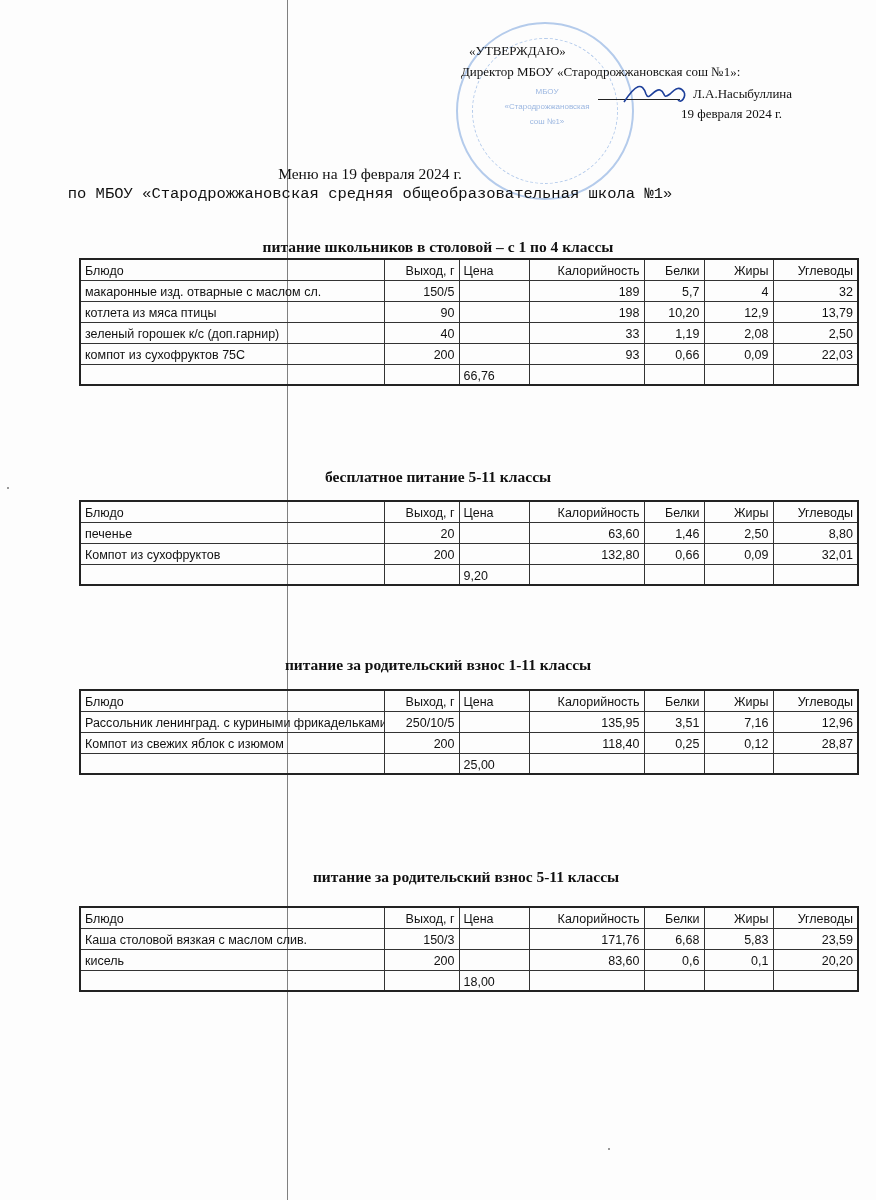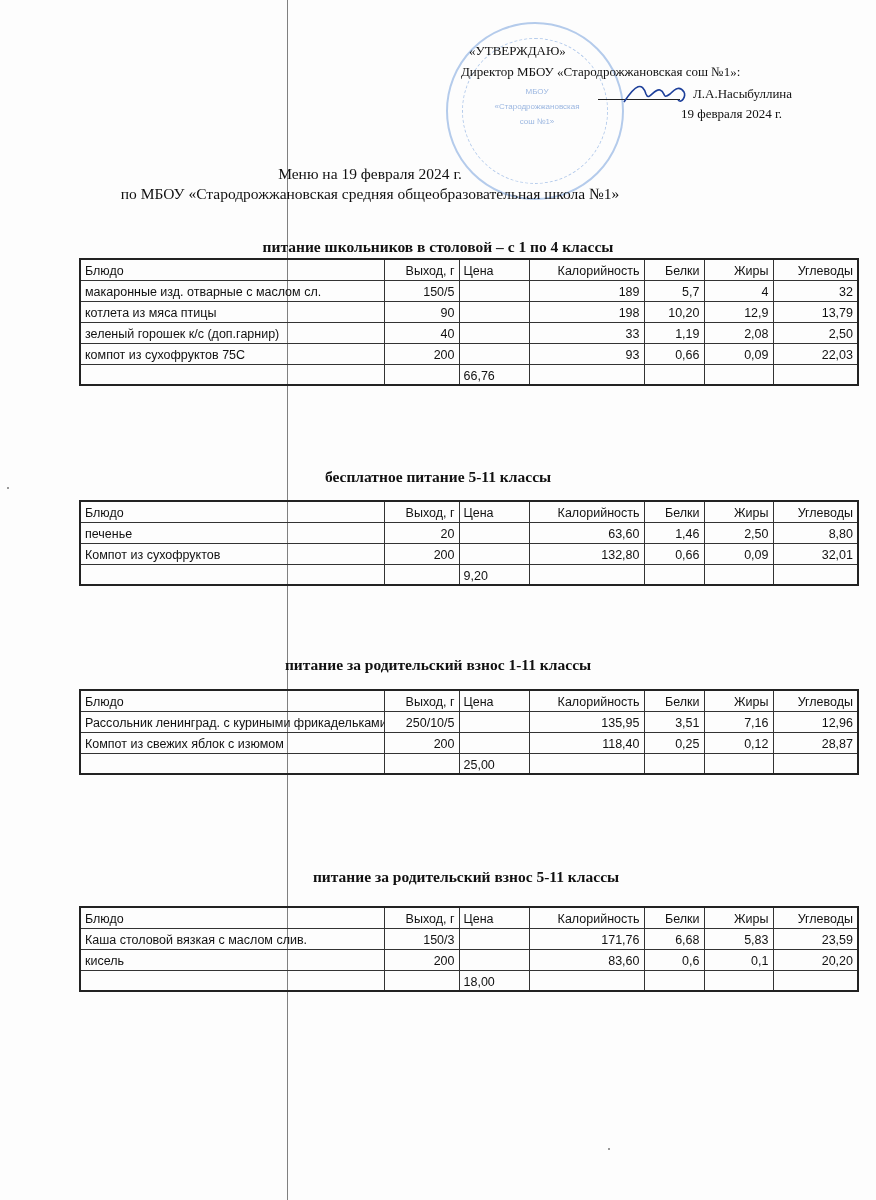--- a/index.html
+++ b/index.html
@@ -10,21 +10,21 @@
     }
     .fold-line {
       position: absolute; left: 287px; top: 0; width: 1px; height: 1200px;
       background: #555; opacity: 0.75;
     }
     .approve {
       position: absolute; font-family: "Liberation Serif", serif; font-size: 13px;
       line-height: 19px; white-space: nowrap;
     }
     .stamp {
-      position: absolute; left: 446px; top: 22px; width: 178px; height: 178px;
+      position: absolute; left: 456px; top: 22px; width: 178px; height: 178px;
       border-radius: 50%; border: 2px solid #7aa3dd; opacity: 0.55;
       box-sizing: border-box;
     }
     .stamp::before {
       content: ""; position: absolute; left: 14px; top: 14px; right: 14px; bottom: 14px;
       border-radius: 50%; border: 1px dashed #7aa3dd;
     }
     .stamp-inner {
       position: absolute; left: 30px; top: 60px; width: 118px; text-align: center;
       font-family: "Liberation Sans", sans-serif; font-size: 8px; line-height: 15px;
@@ -79,21 +79,21 @@
 <div class="approve" style="left:469px; top:41px;">«УТВЕРЖДАЮ»</div>
 <div class="approve" style="left:461px; top:62px;">Директор МБОУ «Стародрожжановская сош №1»:</div>
 <div class="sig-line"></div>
 <svg class="signature" viewBox="0 0 70 26">
   <path d="M2 22 C 14 4, 20 2, 24 14 C 27 22, 32 8, 38 10 C 44 12, 40 20, 48 14 C 54 8, 58 6, 62 12 C 64 16, 60 24, 56 20" fill="none" stroke="#1d3f9a" stroke-width="1.6"></path>
 </svg>
 <div class="approve" style="left:693px; top:84px;">Л.А.Насыбуллина</div>
 <div class="approve" style="left:681px; top:104px;">19 февраля 2024 г.</div>
 
 <div class="title" style="top:165px;">Меню на 19 февраля 2024 г.</div>
-<div class="title" style="top:185px;">по МБОУ «Стародрожжановская  средняя общеобразовательная школа №1»</div>
+<div class="title" style="top:185px;font-family:Liberation Mono, monospace;">по МБОУ «Стародрожжановская  средняя общеобразовательная школа №1»</div>
 
 <div class="section-title" style="top:238px;">питание  школьников в столовой – с 1 по 4 классы</div>
 <table class="menu" style="top:258px;">
   <colgroup>
     <col style="width:304px">
       <col style="width:75px">
       <col style="width:70px">
       <col style="width:115px">
       <col style="width:60px">
       <col style="width:69px">

